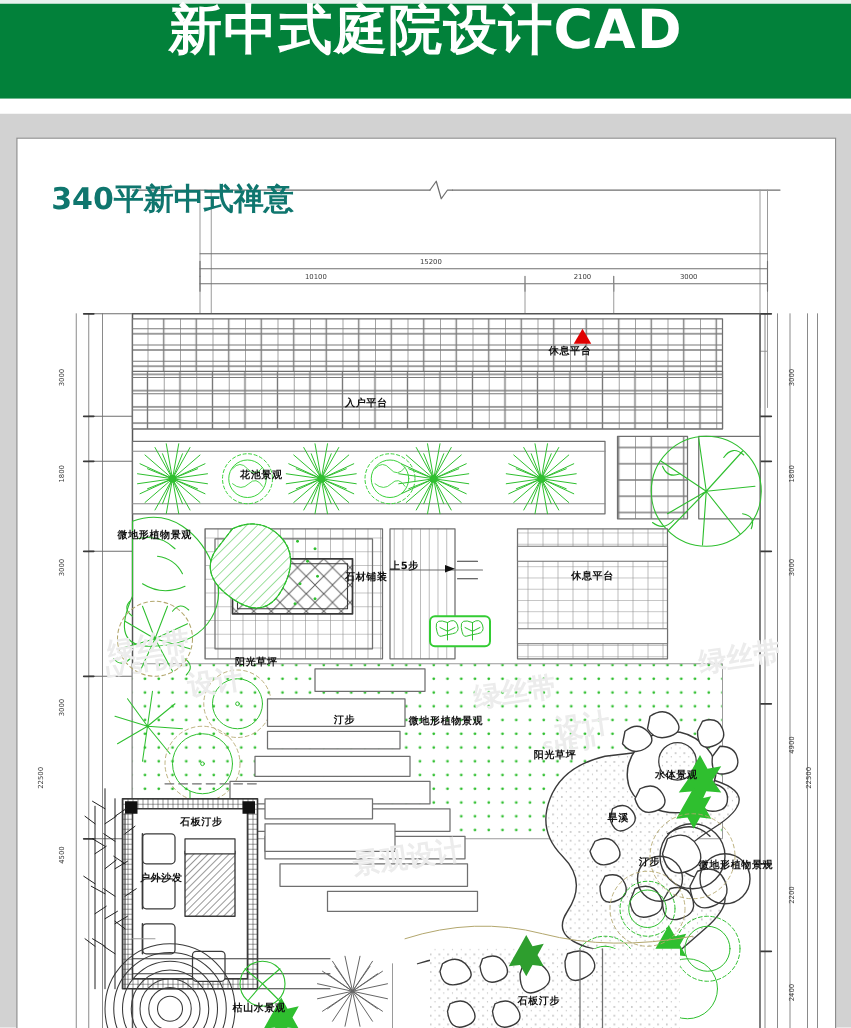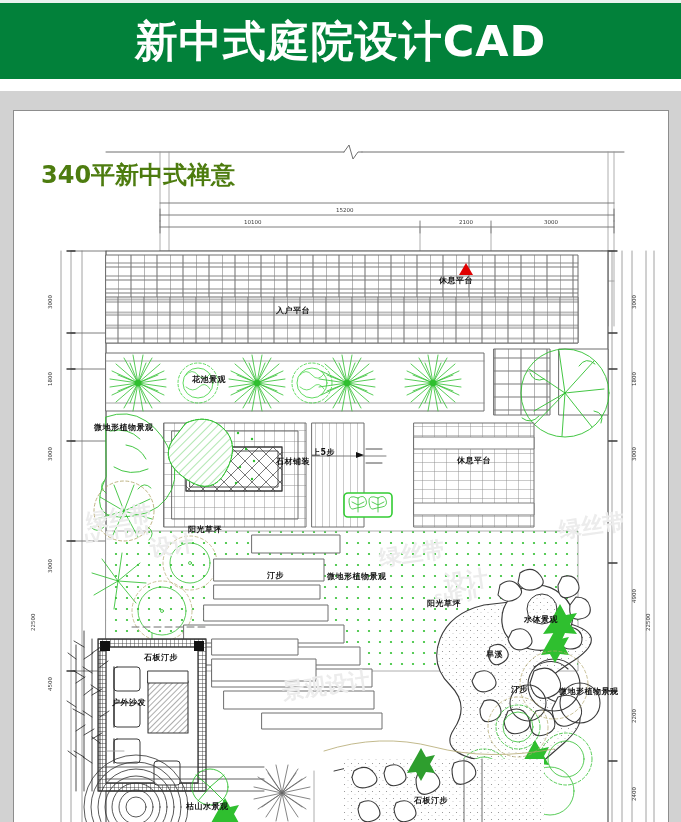--- a/index.html
+++ b/index.html
@@ -1,21 +1,21 @@
 <!DOCTYPE html>
 <html><head>
 <meta charset="utf-8">
 <style>
   html,body{margin:0;padding:0;background:#ffffff;}
   body{width:681px;height:822px;overflow:hidden;font-family:"Liberation Sans","DejaVu Sans",sans-serif;}
 
   
   #banner{
     position:absolute;left:0;top:3px;width:681px;height:76px;
-    background:#02813a;display:flex;align-items:center;justify-content:center;
+    background:#02813a;display:flex;justify-content:center;
   }
   #banner-title{
     color:#ffffff;font-size:43px;font-weight:bold;letter-spacing:1px;
     font-family:"DejaVu Sans","Liberation Sans",sans-serif;line-height:1;
     white-space:nowrap;
   }
   #banner-topline{position:absolute;left:0;top:0;width:681px;height:3px;background:#e8f2ee;}
   #gap-white{position:absolute;left:0;top:79px;width:681px;height:12px;background:#fff;}
 
   
@@ -33,21 +33,21 @@
 
   
   .lbl{
     position:absolute;font-family:"DejaVu Sans","Liberation Sans",sans-serif;
     color:#111;white-space:nowrap;line-height:1;
   }
   .cn{font-size:8px;font-weight:bold;letter-spacing:.5px;}
   .dim{font-size:5.5px;color:#3a3a3a;font-weight:normal;letter-spacing:0;}
   .dimv{transform:rotate(-90deg);transform-origin:left top;}
   #title-red{
-    position:absolute;left:27px;top:48px;color:#4d7c0f;font-size:24px;font-weight:bold;
+    position:absolute;left:27px;top:32px;color:#0f766e;font-size:24px;font-weight:bold;
     font-family:"DejaVu Sans","Liberation Sans",sans-serif;white-space:nowrap;letter-spacing:0px;
   }
   .wm{
     position:absolute;color:#ececec;font-weight:bold;white-space:nowrap;
     font-family:"DejaVu Sans","Liberation Sans",sans-serif;pointer-events:none;
   }
 </style>
 </head>
 <body>
 
@@ -454,21 +454,21 @@
         <div class="lbl dim dimv" style="left: 618px; top: 275px;">1800</div>
         <div class="lbl dim dimv" style="left: 618px; top: 350px;">3000</div>
         <div class="lbl dim dimv" style="left: 618px; top: 492px;">4900</div>
         <div class="lbl dim dimv" style="left: 618px; top: 612px;">2200</div>
         <div class="lbl dim dimv" style="left: 618px; top: 690px;">2400</div>
         <div class="lbl dim dimv" style="left: 632px; top: 520px;">22500</div>
       </div>
 
     <div id="plan-labels">
         <div class="lbl cn" style="left: 425px; top: 166px;">休息平台</div>
-        <div class="lbl cn" style="left: 262px; top: 196px;">入户平台</div>
+        <div class="lbl cn" style="left: 262px; top: 208px;">入户平台</div>
         <div class="lbl cn" style="left: 178px; top: 265px;">花池景观</div>
         <div class="lbl cn" style="left: 80px; top: 313px;">微地形植物景观</div>
         <div class="lbl cn" style="left: 262px; top: 347px;">石材铺装</div>
         <div class="lbl cn" style="left: 298px; top: 338px;">上5步</div>
         <div class="lbl cn" style="left: 443px; top: 346px;">休息平台</div>
         <div class="lbl cn" style="left: 174px; top: 415px;">阳光草坪</div>
         <div class="lbl cn" style="left: 253px; top: 461px;">汀步</div>
         <div class="lbl cn" style="left: 313px; top: 462px;">微地形植物景观</div>
         <div class="lbl cn" style="left: 413px; top: 489px;">阳光草坪</div>
         <div class="lbl cn" style="left: 510px; top: 505px; text-align: center;">水体景观</div>

